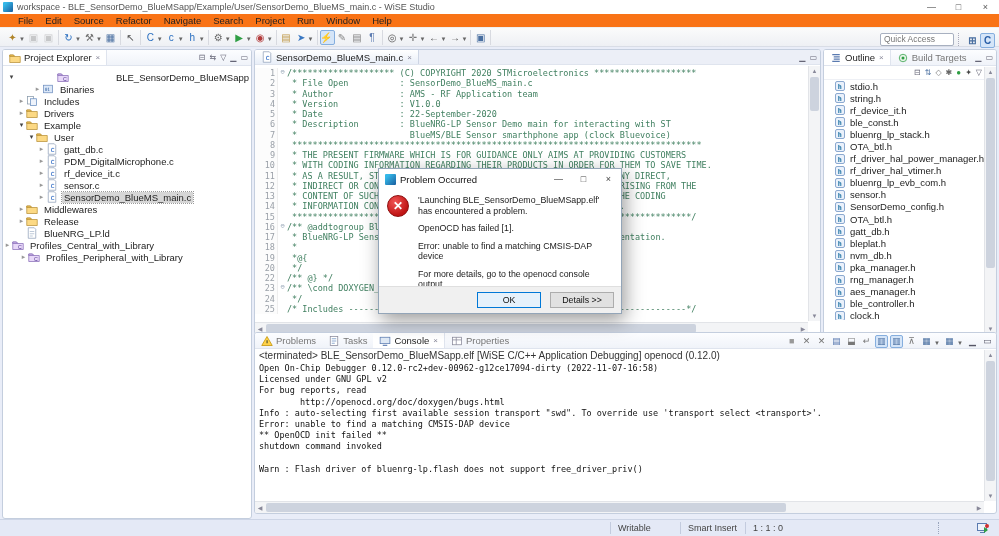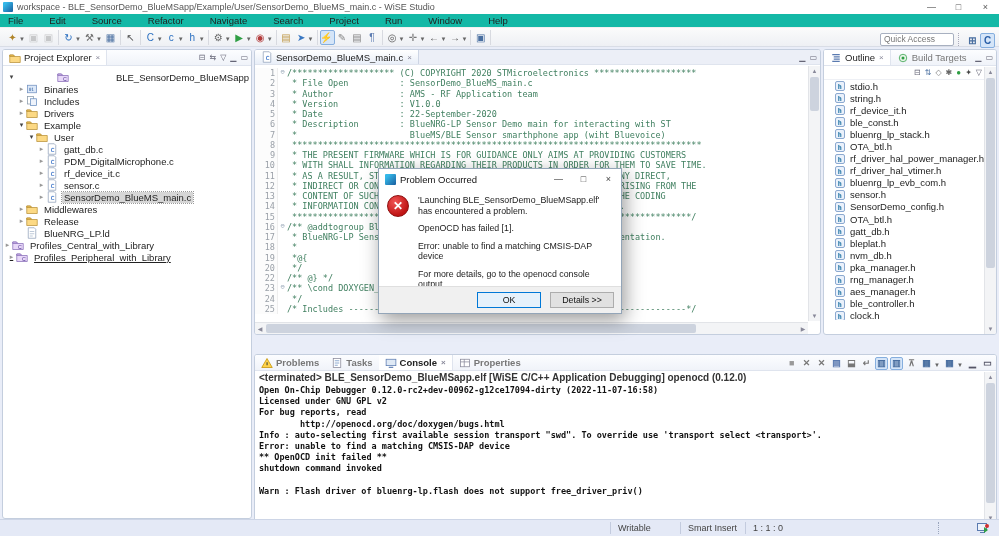--- a/index.html
+++ b/index.html
@@ -6,22 +6,22 @@
   html,body { width:999px; height:536px; overflow:hidden; }
   body { font-family:"Liberation Sans",sans-serif; background:#e9edf8; position:relative; color:#222; }
 
   
   .titlebar { position:absolute; top:0; left:0; right:0; height:14px; background:#ffffff;
               display:flex; align-items:center; gap:4px; padding-left:3px; font-size:9px; color:#555; }
   .app-icon { width:10px; height:10px; background:linear-gradient(135deg,#35b8e8 20%,#1a5d9e); border-radius:1px; flex:0 0 auto; }
   .win-controls { position:absolute; right:0; top:0; height:14px; display:flex; }
   .win-btn { width:27px; height:14px; display:flex; align-items:center; justify-content:center; font-size:9px; color:#555; }
 
-  .menubar { position:absolute; top:14px; left:0; right:0; height:14px; background:#14b8a6; display:flex;
-             align-items:center; padding-left:2px; font-size:9.5px; color:#222; border-bottom:1px solid #f0f0f0;gap:14px; }
+  .menubar { position:absolute; top:14px; left:0; right:0; height:14px; background:#f97316; display:flex;
+             align-items:center; padding-left:12px; font-size:9.5px; color:#222; border-bottom:1px solid #f0f0f0; }
   .menu-item { padding:0 6px; height:100%; display:flex; align-items:center; }
 
   .toolbar { position:absolute; top:28px; left:0; right:0; height:19px;
              background:linear-gradient(#fbfbfb,#eef0f4); border-bottom:1px solid #d9dde6;
              display:flex; align-items:center; padding-left:3px; }
   .tgroup { display:flex; align-items:center; padding:0 2px; border-right:1px solid #d8dae0; height:15px; }
   .ticon { min-width:15px; height:15px; display:flex; align-items:center; justify-content:center;
            font-size:10px; border-radius:2px; position:relative; }
   .ticon.hl { background:#d5e5f8; border:1px solid #85aede; }
   .ticon.disabled { opacity:.35; filter:grayscale(1); }
@@ -30,21 +30,21 @@
   .qa-input { width:74px; height:13px; font-size:8.5px; border:1px solid #a8b0c0; border-radius:2px; padding:0 3px;
               font-family:"Liberation Sans",sans-serif; color:#333; }
   .qa-input::placeholder { color:#777; }
   .dotsep { width:3px; height:13px; border-left:1px dotted #aab; margin:0 1px; }
 
   
   .panel { position:absolute; background:#fff; border:1px solid #c4cede; border-radius:3px; overflow:hidden; }
   #explorer { left:2px;  top:49px;  width:250px; height:470px; }
   #editor   { left:254px; top:49px; width:567px; height:286px; }
   #outline  { left:823px; top:49px; width:174px; height:286px; }
-  #consolep { left:254px; top:354px; width:743px; height:182px;font-weight:bold; }
+  #consolep { left:254px; top:332px; width:743px; height:182px; }
 
   .view-tabbar { height:16px; background:linear-gradient(#fcfdff,#f0f3f9); border-bottom:1px solid #dfe4ee;
                  display:flex; align-items:stretch; font-size:9.5px; position:relative; }
   .view-tab { display:flex; align-items:center; gap:3px; padding:0 6px; color:#777; }
   .view-tab.active { background:#fff; color:#222; border-right:1px solid #dfe4ee; }
   .tab-close { font-size:8px; color:#889; margin-left:1px; }
   .hdr-icons { position:absolute; right:3px; top:0; height:16px; display:flex; align-items:center; gap:4px; }
   .hicon { font-size:8px; color:#667; line-height:1; }
   .tabicon { width:12px; height:12px; flex:0 0 auto; }
   .tabicon svg { width:12px; height:12px; display:block; }
@@ -229,21 +229,21 @@
         <span class="arrow exp">▾</span>
         <span class="nicon">
           <svg viewBox="0 0 16 16">
             <path d="M1 4h5l1.5 2H15v8H1z" fill="#e8d8f8" stroke="#8a6fb8"></path>
             <path d="M1 4h5l1.5 2H1z" fill="#d0b8ee" stroke="#8a6fb8"></path>
             <text x="8" y="13" font-size="7" fill="#4a2f8e" font-family="sans-serif">C</text>
           </svg>
         </span>
         <span class="tlabel">BLE_SensorDemo_BlueMSapp</span>
       </div>
-      <div class="trow" style="padding-left: 14px;">
+      <div class="trow" style="padding-left: 30px;">
         <span class="arrow">▸</span>
         <span class="nicon">
           <svg viewBox="0 0 16 16">
             <rect x="2" y="3" width="12" height="10" fill="#dce8f8" stroke="#7090c0"></rect>
             <text x="3.5" y="11" font-size="6" fill="#3060a0" font-family="monospace">01</text>
           </svg>
         </span>
         <span class="tlabel">Binaries</span>
       </div>
       <div class="trow" style="padding-left: 14px;">
@@ -370,21 +370,21 @@
         <span class="arrow">▸</span>
         <span class="nicon">
           <svg viewBox="0 0 16 16">
             <path d="M1 4h5l1.5 2H15v8H1z" fill="#e8d8f8" stroke="#8a6fb8"></path>
             <path d="M1 4h5l1.5 2H1z" fill="#d0b8ee" stroke="#8a6fb8"></path>
             <text x="8" y="13" font-size="7" fill="#4a2f8e" font-family="sans-serif">C</text>
           </svg>
         </span>
         <span class="tlabel">Profiles_Central_with_Library</span>
       </div>
-      <div class="trow" style="padding-left: 4px; text-decoration: underline;">
+      <div class="trow" style="padding-left: 16px;">
         <span class="arrow">▸</span>
         <span class="nicon">
           <svg viewBox="0 0 16 16">
             <path d="M1 4h5l1.5 2H15v8H1z" fill="#e8d8f8" stroke="#8a6fb8"></path>
             <path d="M1 4h5l1.5 2H1z" fill="#d0b8ee" stroke="#8a6fb8"></path>
             <text x="8" y="13" font-size="7" fill="#4a2f8e" font-family="sans-serif">C</text>
           </svg>
         </span>
         <span class="tlabel">Profiles_Peripheral_with_Library</span>
       </div>
@@ -436,36 +436,36 @@
           <span class="ctext"> * Date               : 22-September-2020</span>
         </div>
         <div class="codeline">
           <span class="lnum">6</span>
           <span class="fold"></span>
           <span class="ctext"> * Description        : BlueNRG-LP Sensor Demo main for interacting with ST</span>
         </div>
         <div class="codeline">
           <span class="lnum">7</span>
           <span class="fold"></span>
-          <span class="ctext"> *                      BlueMS/BLE Sensor smarthphone app (wiht Bluevoice)</span>
+          <span class="ctext"> *                      BlueMS/BLE Sensor smarthphone app (clock Bluevoice)</span>
         </div>
         <div class="codeline">
           <span class="lnum">8</span>
           <span class="fold"></span>
           <span class="ctext"> ********************************************************************************</span>
         </div>
         <div class="codeline">
           <span class="lnum">9</span>
           <span class="fold"></span>
           <span class="ctext"> * THE PRESENT FIRMWARE WHICH IS FOR GUIDANCE ONLY AIMS AT PROVIDING CUSTOMERS</span>
         </div>
         <div class="codeline">
           <span class="lnum">10</span>
           <span class="fold"></span>
-          <span class="ctext"> * WITH SHALL INFORMATION REGARDING THEIR PRODUCTS IN ORDER FOR THEM TO SAVE TIME.</span>
+          <span class="ctext"> * WITH CODING INFORMATION REGARDING THEIR PRODUCTS IN ORDER FOR THEM TO SAVE TIME.</span>
         </div>
         <div class="codeline">
           <span class="lnum">11</span>
           <span class="fold"></span>
           <span class="ctext"> * AS A RESULT, STMICROELECTRONICS SHALL NOT BE HELD LIABLE FOR ANY DIRECT,</span>
         </div>
         <div class="codeline">
           <span class="lnum">12</span>
           <span class="fold"></span>
           <span class="ctext"> * INDIRECT OR CONSEQUENTIAL DAMAGES WITH RESPECT TO ANY CLAIMS ARISING FROM THE</span>

